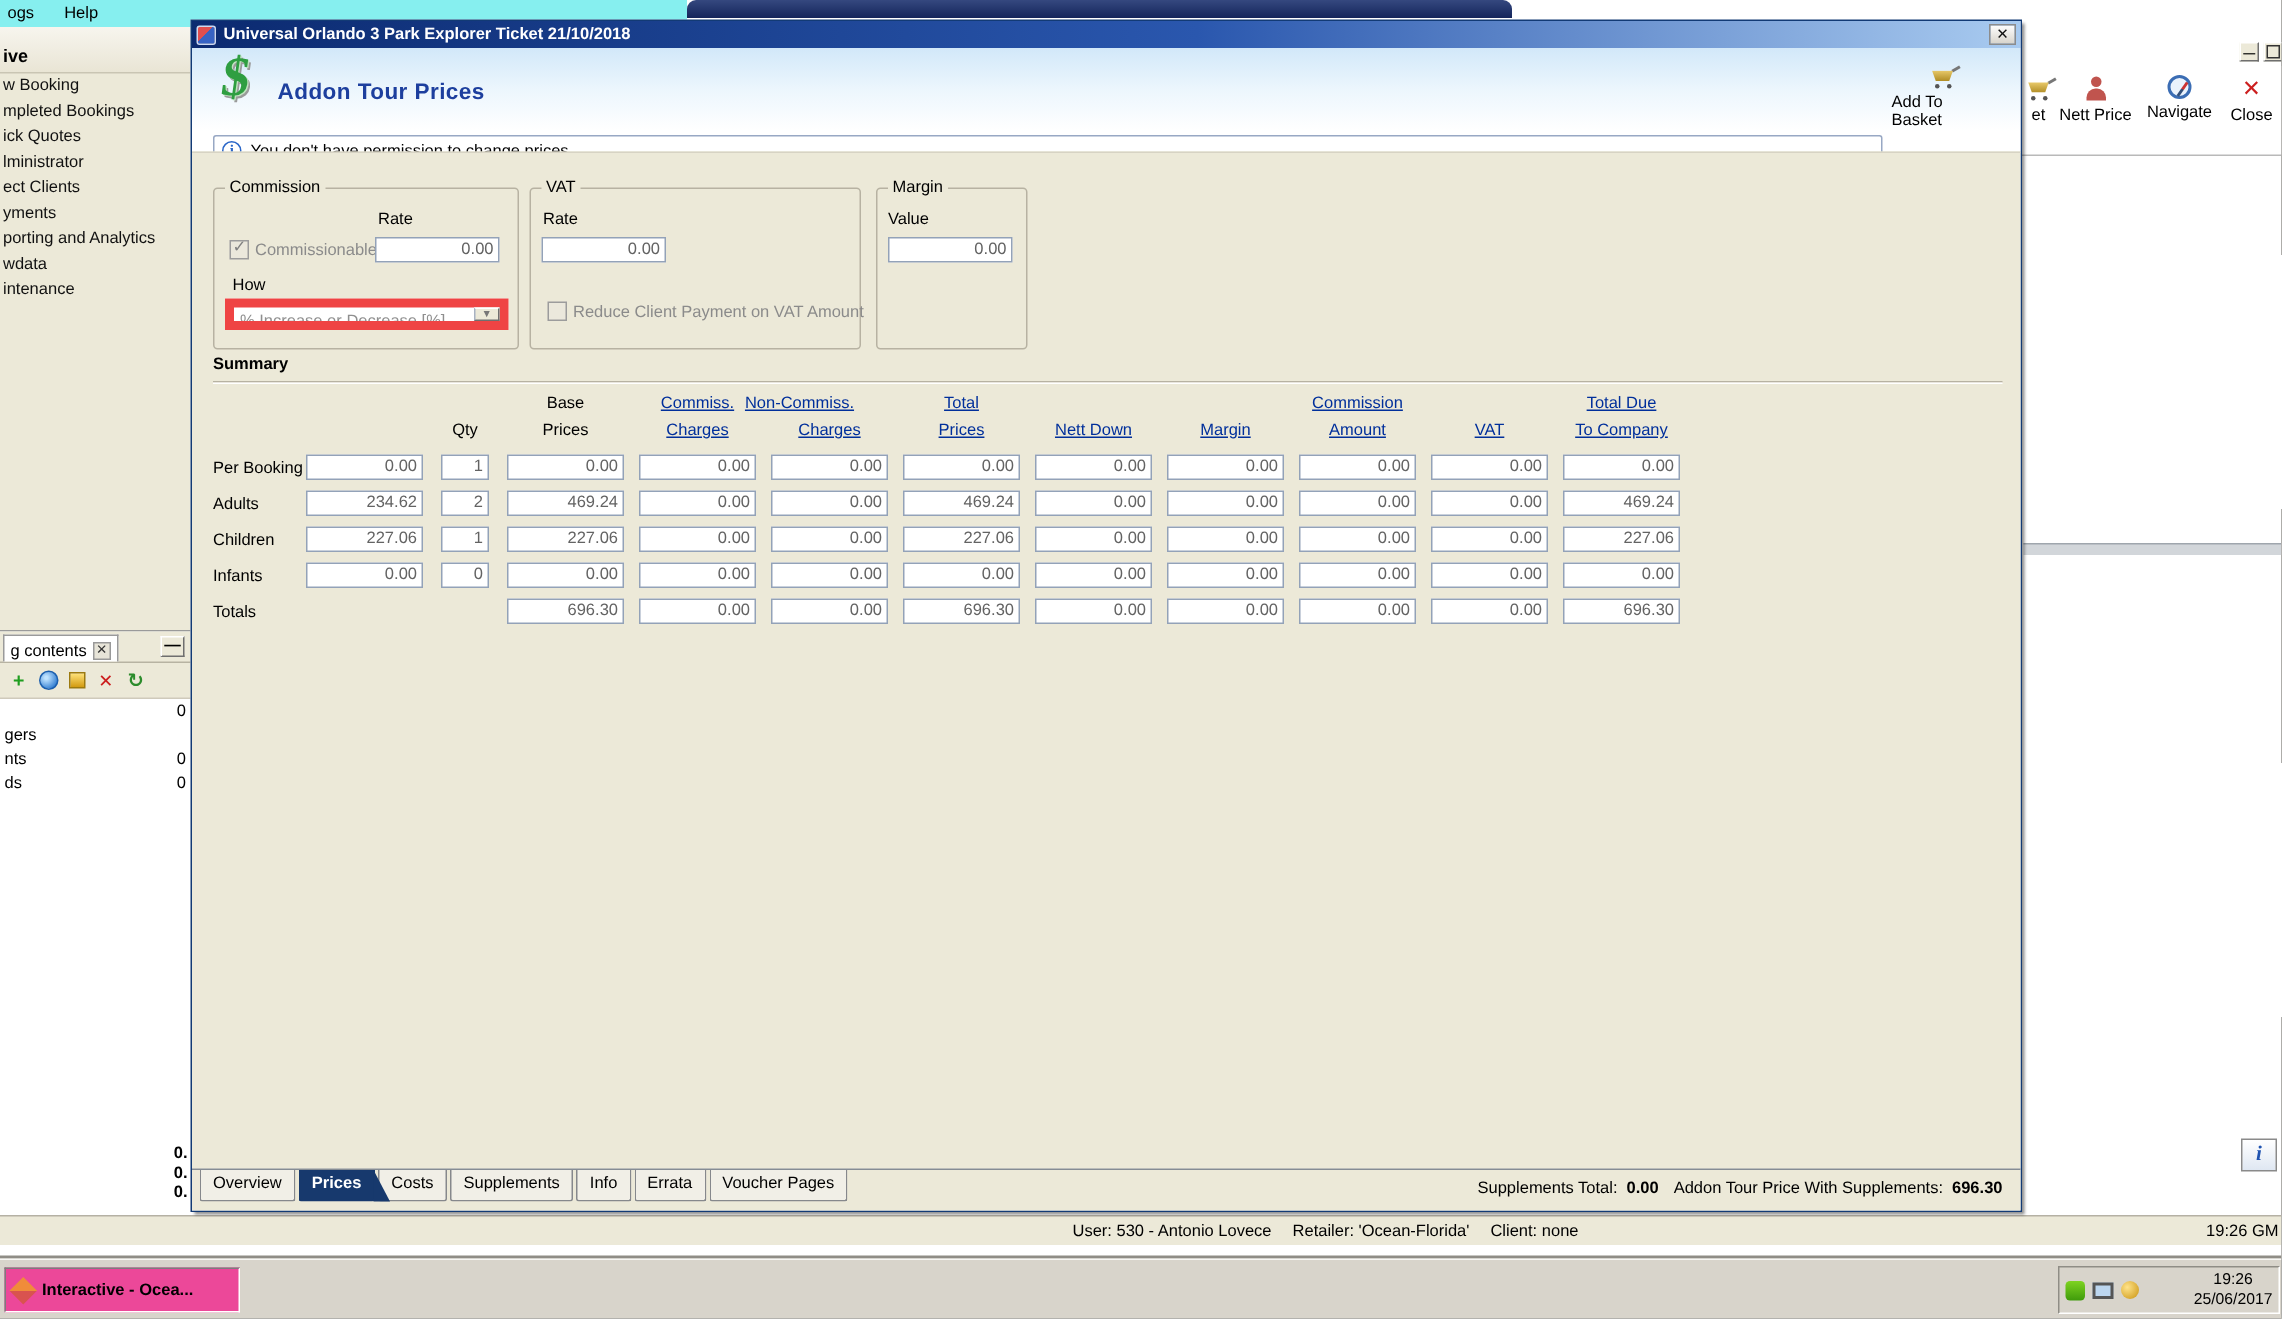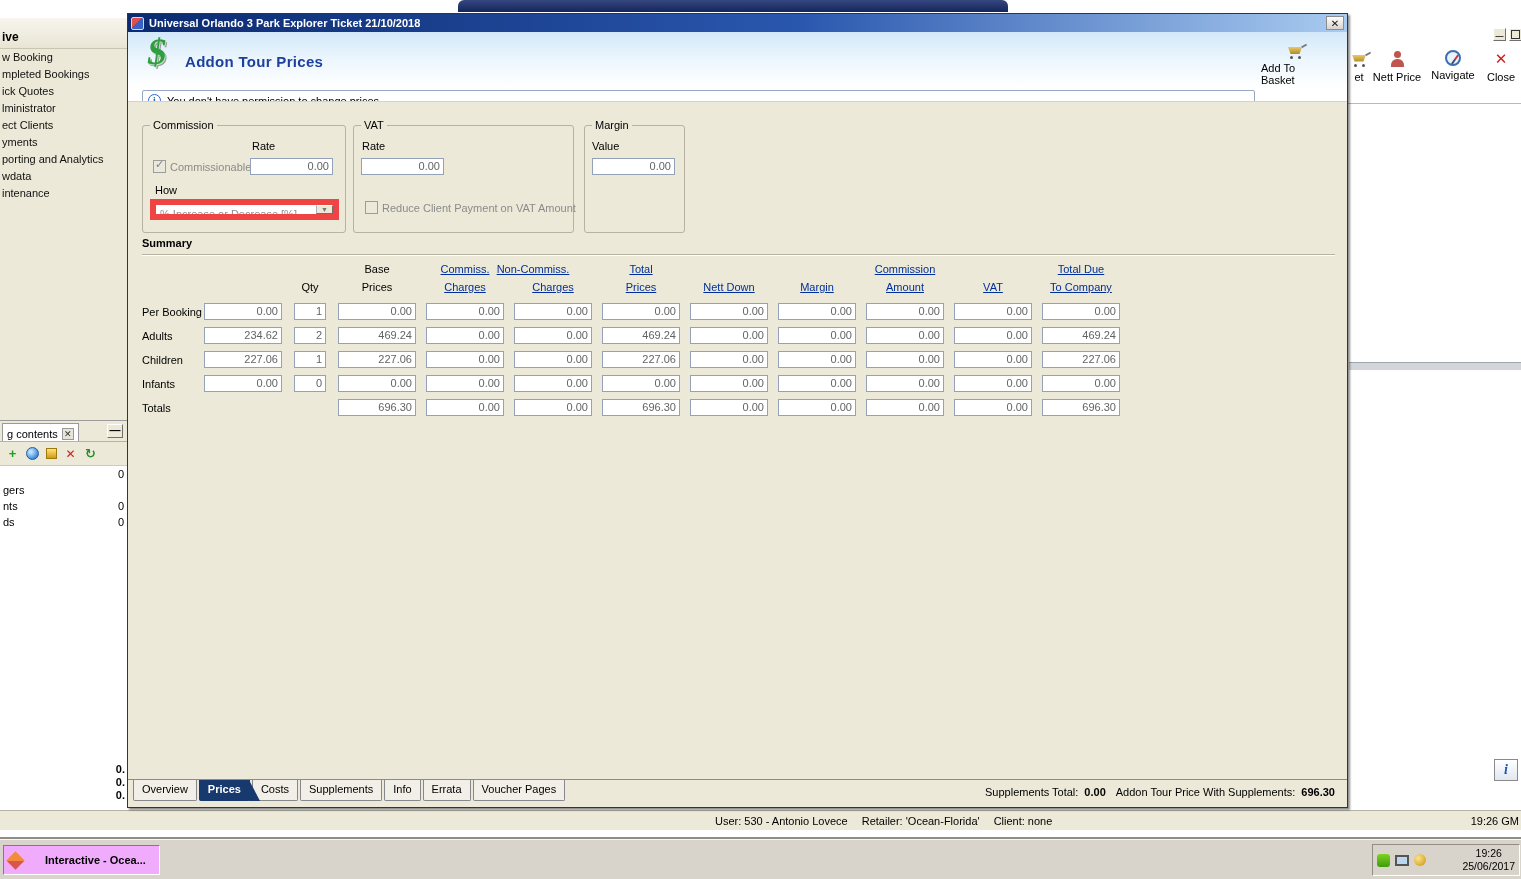--- a/index.html
+++ b/index.html
@@ -58,23 +58,23 @@
               background:linear-gradient(#ffffff,#dfe7f2); display:flex; align-items:center; justify-content:center;
               font-family:"Liberation Serif",serif; font-style:italic; font-weight:bold; font-size:14px; color:#1f53b0; }
 
   .statusbar { position:absolute; left:0; top:810px; width:1521px; height:20px; background:#ece9d8; border-top:1px solid #b5b1a4; }
   .sb-text { position:absolute; left:715px; top:4px; display:flex; gap:14px; white-space:nowrap; }
   .sb-time { position:absolute; right:2px; top:4px; white-space:nowrap; }
   .app-bottom { position:absolute; left:0; top:830px; width:1521px; height:9px; background:#fff; }
 
   .taskbar { position:absolute; left:0; top:839px; width:1521px; height:40px; background:#d8d4cb;
              border-top:1px solid #f8f7f4; box-shadow:0 -2px 0 #8f8d86; }
-  .task-btn { position:absolute; left:3px; top:5px; width:157px; height:30px; background:#f0abfc;
+  .task-btn { position:absolute; left:3px; top:5px; width:157px; height:30px; background:#ec4899;
               border:1px solid; border-color:#7d7d7d #ffffff #ffffff #7d7d7d;
-              display:flex; align-items:center; gap:23px; padding:0 5px; font-weight:bold; white-space:nowrap; overflow:hidden; }
+              display:flex; align-items:center; gap:6px; padding:0 5px; font-weight:bold; white-space:nowrap; overflow:hidden; }
   .task-icon { width:13px; height:13px; transform:rotate(45deg); background:linear-gradient(135deg,#f08c3a 50%,#d9534f 50%); flex:none; }
   .tray { position:absolute; right:1px; top:4px; width:148px; height:32px;
           border:1px solid; border-color:#8f8d86 #ffffff #ffffff #8f8d86;
           display:flex; align-items:center; gap:5px; padding:0 4px; }
   .tray-green { width:13px; height:13px; border-radius:3px; background:linear-gradient(#7ed321,#3f9b0b); }
   .tray-monitor { width:14px; height:11px; border:2px solid #555; background:#bcd6ef; }
   .tray-gold { width:12px; height:12px; border-radius:50%; background:radial-gradient(circle at 35% 35%,#ffe38a,#c9920e); }
   .clock { margin-left:auto; text-align:center; font-size:10.5px; line-height:13px; white-space:nowrap; }
 
   
@@ -134,20 +134,26 @@
   .tab.active::after { content:""; position:absolute; right:-11px; top:0; width:0; height:0;
                        border-bottom:21px solid #17396d; border-right:11px solid transparent; }
   .dlg-footer { position:absolute; right:12px; top:6px; display:flex; gap:6px; align-items:center; white-space:nowrap; }
   .ft-val { font-weight:bold; }
 </style>
 </head>
 <body>
 
 <div class="screen">
 
+  <div class="cyan-strip">
+    <div class="menu-bar">
+        <span class="menu-item">ogs</span>
+        <span class="menu-item">Help</span>
+      </div>
+  </div>
   <div class="navy-top"></div>
 
   <div class="sidebar">
     <div class="side-header">ive</div>
     <div>
         <div class="side-item">w Booking</div>
         <div class="side-item">mpleted Bookings</div>
         <div class="side-item">ick Quotes</div>
         <div class="side-item">lministrator</div>
         <div class="side-item">ect Clients</div>

